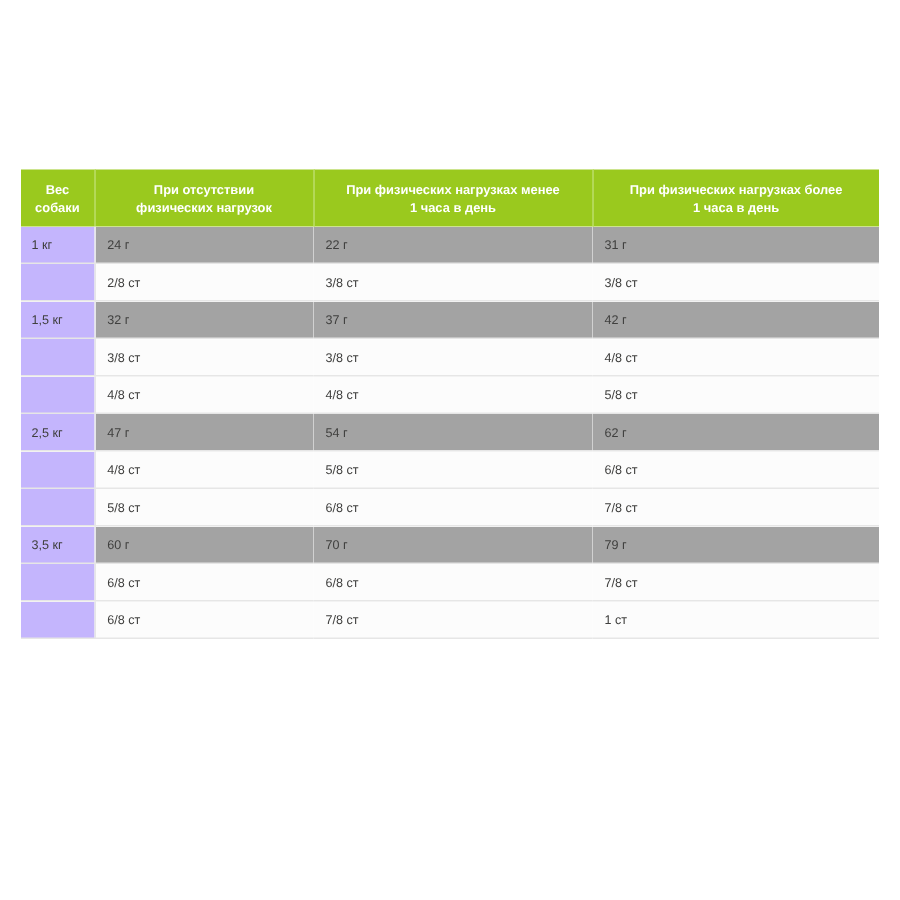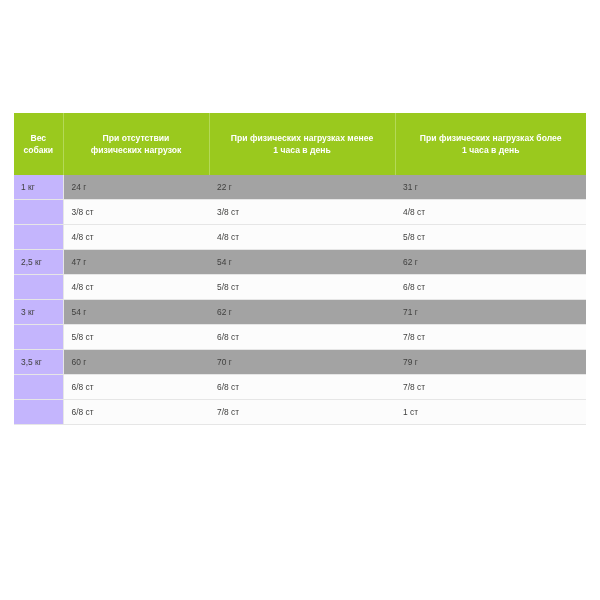--- a/index.html
+++ b/index.html
@@ -36,21 +36,21 @@
   col.c-more   { width: 191px; }
 
   thead th {
     background: #9ac91e;
     color: #ffffff;
     font-weight: bold;
     font-size: 8.6px;
     line-height: 1.45;
     text-align: center;
     vertical-align: middle;
-    height: 62px;
+    height: 38px;
     padding: 4px 6px;
     border-right: 1px solid #b4d957;
     box-sizing: border-box;
   }
   thead th:last-child { border-right: none; }
 
   tbody td {
     height: 24px;
     padding: 0 8px;
     vertical-align: middle;
@@ -110,20 +110,32 @@
     </thead>
     <tbody>
       <tr>
         <td class="weight-cell">1 кг</td>
         <td>24 г</td>
         <td>22 г</td>
         <td>31 г</td>
       </tr>
       <tr>
         <td class="weight-cell"></td>
+        <td class="sub-row">2/8 ст</td>
+        <td class="sub-row">3/8 ст</td>
+        <td class="sub-row">3/8 ст</td>
+      </tr>
+      <tr>
+        <td class="weight-cell">1,5 кг</td>
+        <td>32 г</td>
+        <td>37 г</td>
+        <td>42 г</td>
+      </tr>
+      <tr>
+        <td class="weight-cell"></td>
         <td class="sub-row">3/8 ст</td>
         <td class="sub-row">3/8 ст</td>
         <td class="sub-row">4/8 ст</td>
       </tr>
       <tr>
         <td class="weight-cell"></td>
         <td class="sub-row">4/8 ст</td>
         <td class="sub-row">4/8 ст</td>
         <td class="sub-row">5/8 ст</td>
       </tr>
@@ -131,26 +143,20 @@
         <td class="weight-cell">2,5 кг</td>
         <td>47 г</td>
         <td>54 г</td>
         <td>62 г</td>
       </tr>
       <tr>
         <td class="weight-cell"></td>
         <td class="sub-row">4/8 ст</td>
         <td class="sub-row">5/8 ст</td>
         <td class="sub-row">6/8 ст</td>
-      </tr>
-      <tr>
-        <td class="weight-cell">3 кг</td>
-        <td>54 г</td>
-        <td>62 г</td>
-        <td>71 г</td>
       </tr>
       <tr>
         <td class="weight-cell"></td>
         <td class="sub-row">5/8 ст</td>
         <td class="sub-row">6/8 ст</td>
         <td class="sub-row">7/8 ст</td>
       </tr>
       <tr>
         <td class="weight-cell">3,5 кг</td>
         <td>60 г</td>

